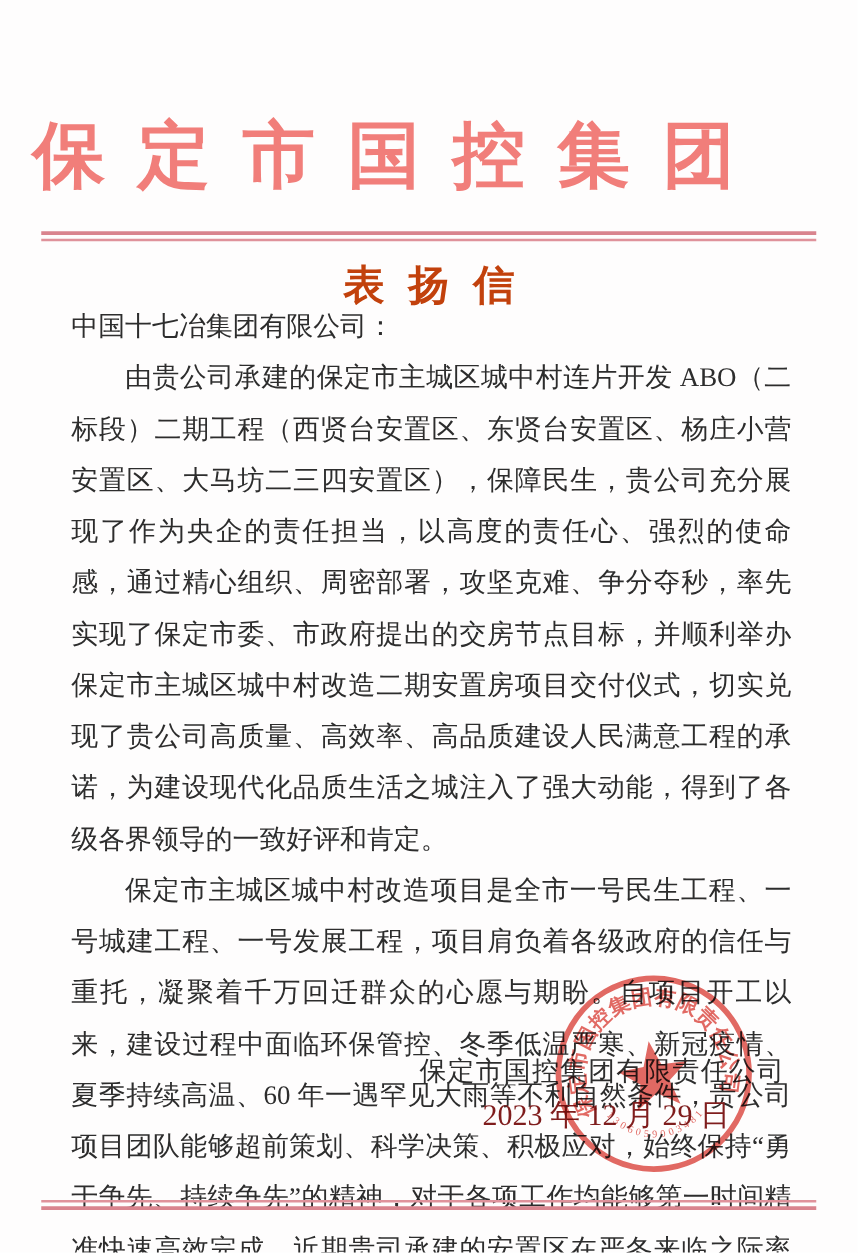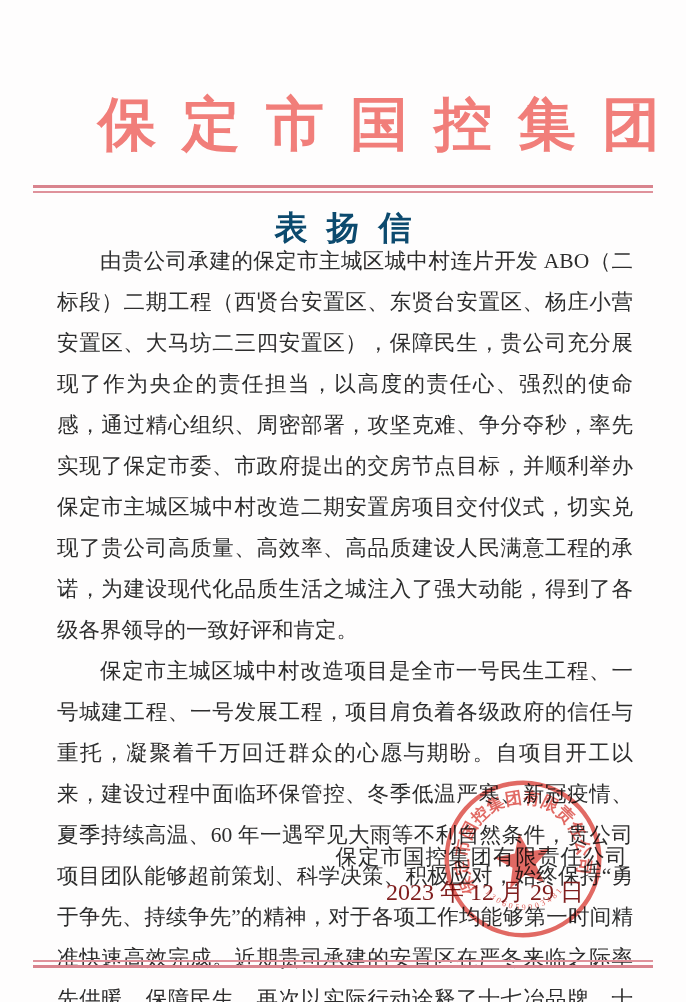--- a/index.html
+++ b/index.html
@@ -8,37 +8,37 @@
     width: 686px; height: 1002px;
     background: #fefdfd;
     font-family: "Liberation Serif", "DejaVu Serif", serif;
     position: relative;
     overflow: hidden;
   }
   .page { position: absolute; inset: 0; }
 
   .letterhead {
     position: absolute; top: 86px; left: 0; width: 100%;
-    text-align: right;
+    text-align: left;
     font-size: 58px; font-weight: bold;
     color: #f17e7a;
     letter-spacing: 26px; padding-left: 26px;
     white-space: nowrap;
   }
 
   .rule-top { position: absolute; top: 185px; left: 33px; width: 620px; }
   .rule-top .thick { height: 3px;   background: #d9848e; }
   .rule-top .gap   { height: 3px; }
   .rule-top .thin  { height: 1.5px; background: #df929b; }
 
   .doc-title {
     position: absolute; top: 206px; left: 0; width: 100%;
     text-align: center;
     font-size: 33px; font-weight: bold;
-    color: #0c4a6e;
+    color: #c2410c;
     letter-spacing: 19px; padding-left: 19px;
   }
 
   .body-text {
     position: absolute; top: 241px; left: 57px; width: 576px;
     font-size: 21.5px; line-height: 41px;
     color: #2d2d2d;
     text-align: justify; text-justify: inter-character;
   }
   .body-text p { margin: 0; text-indent: 2em; }
@@ -79,20 +79,21 @@
 
   <div class="rule-top">
     <div class="thick"></div>
     <div class="gap"></div>
     <div class="thin"></div>
   </div>
 
   <div class="doc-title">表扬信</div>
 
   <div class="body-text">
+    <p class="salutation">中国十七冶集团有限公司：</p>
     <p>由贵公司承建的保定市主城区城中村连片开发 ABO（二标段）二期工程（西贤台安置区、东贤台安置区、杨庄小营安置区、大马坊二三四安置区），保障民生，贵公司充分展现了作为央企的责任担当，以高度的责任心、强烈的使命感，通过精心组织、周密部署，攻坚克难、争分夺秒，率先实现了保定市委、市政府提出的交房节点目标，并顺利举办保定市主城区城中村改造二期安置房项目交付仪式，切实兑现了贵公司高质量、高效率、高品质建设人民满意工程的承诺，为建设现代化品质生活之城注入了强大动能，得到了各级各界领导的一致好评和肯定。</p>
     <p>保定市主城区城中村改造项目是全市一号民生工程、一号城建工程、一号发展工程，项目肩负着各级政府的信任与重托，凝聚着千万回迁群众的心愿与期盼。自项目开工以来，建设过程中面临环保管控、冬季低温严寒、新冠疫情、夏季持续高温、60 年一遇罕见大雨等不利自然条件，贵公司项目团队能够超前策划、科学决策、积极应对，始终保持“勇于争先、持续争先”的精神，对于各项工作均能够第一时间精准快速高效完成。近期贵司承建的安置区在严冬来临之际率先供暖，保障民生。再次以实际行动诠释了十七冶品牌、十七冶速度，是二期安置区建设的“领头雁”。</p>
 
   </div>
 
   <div class="signature">保定市国控集团有限责任公司</div>
 
   <div class="date">2023 年 12 月 29 日</div>
 
   <svg class="seal" viewBox="0 0 200 200" xmlns="http://www.w3.org/2000/svg">

